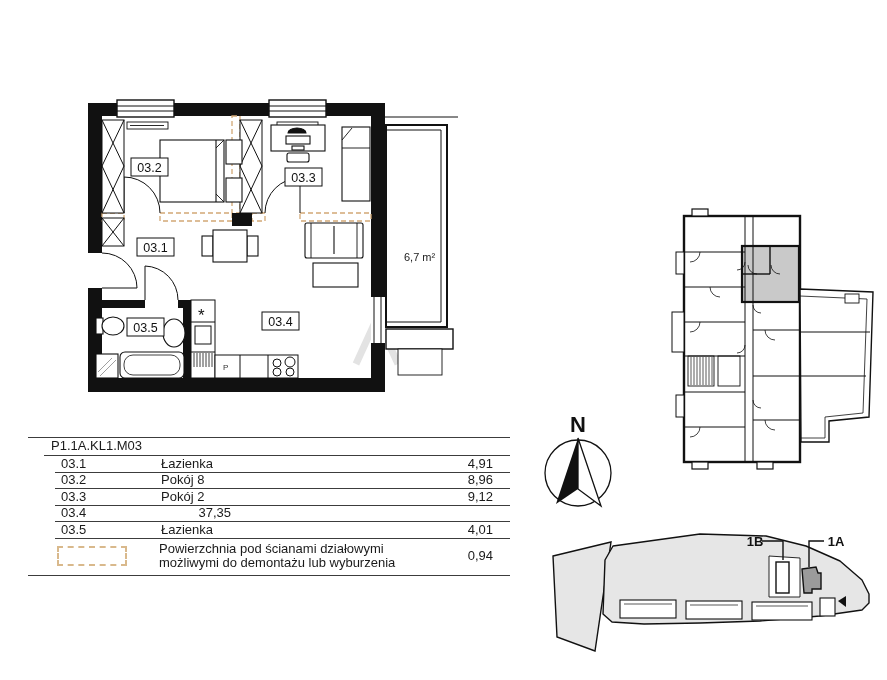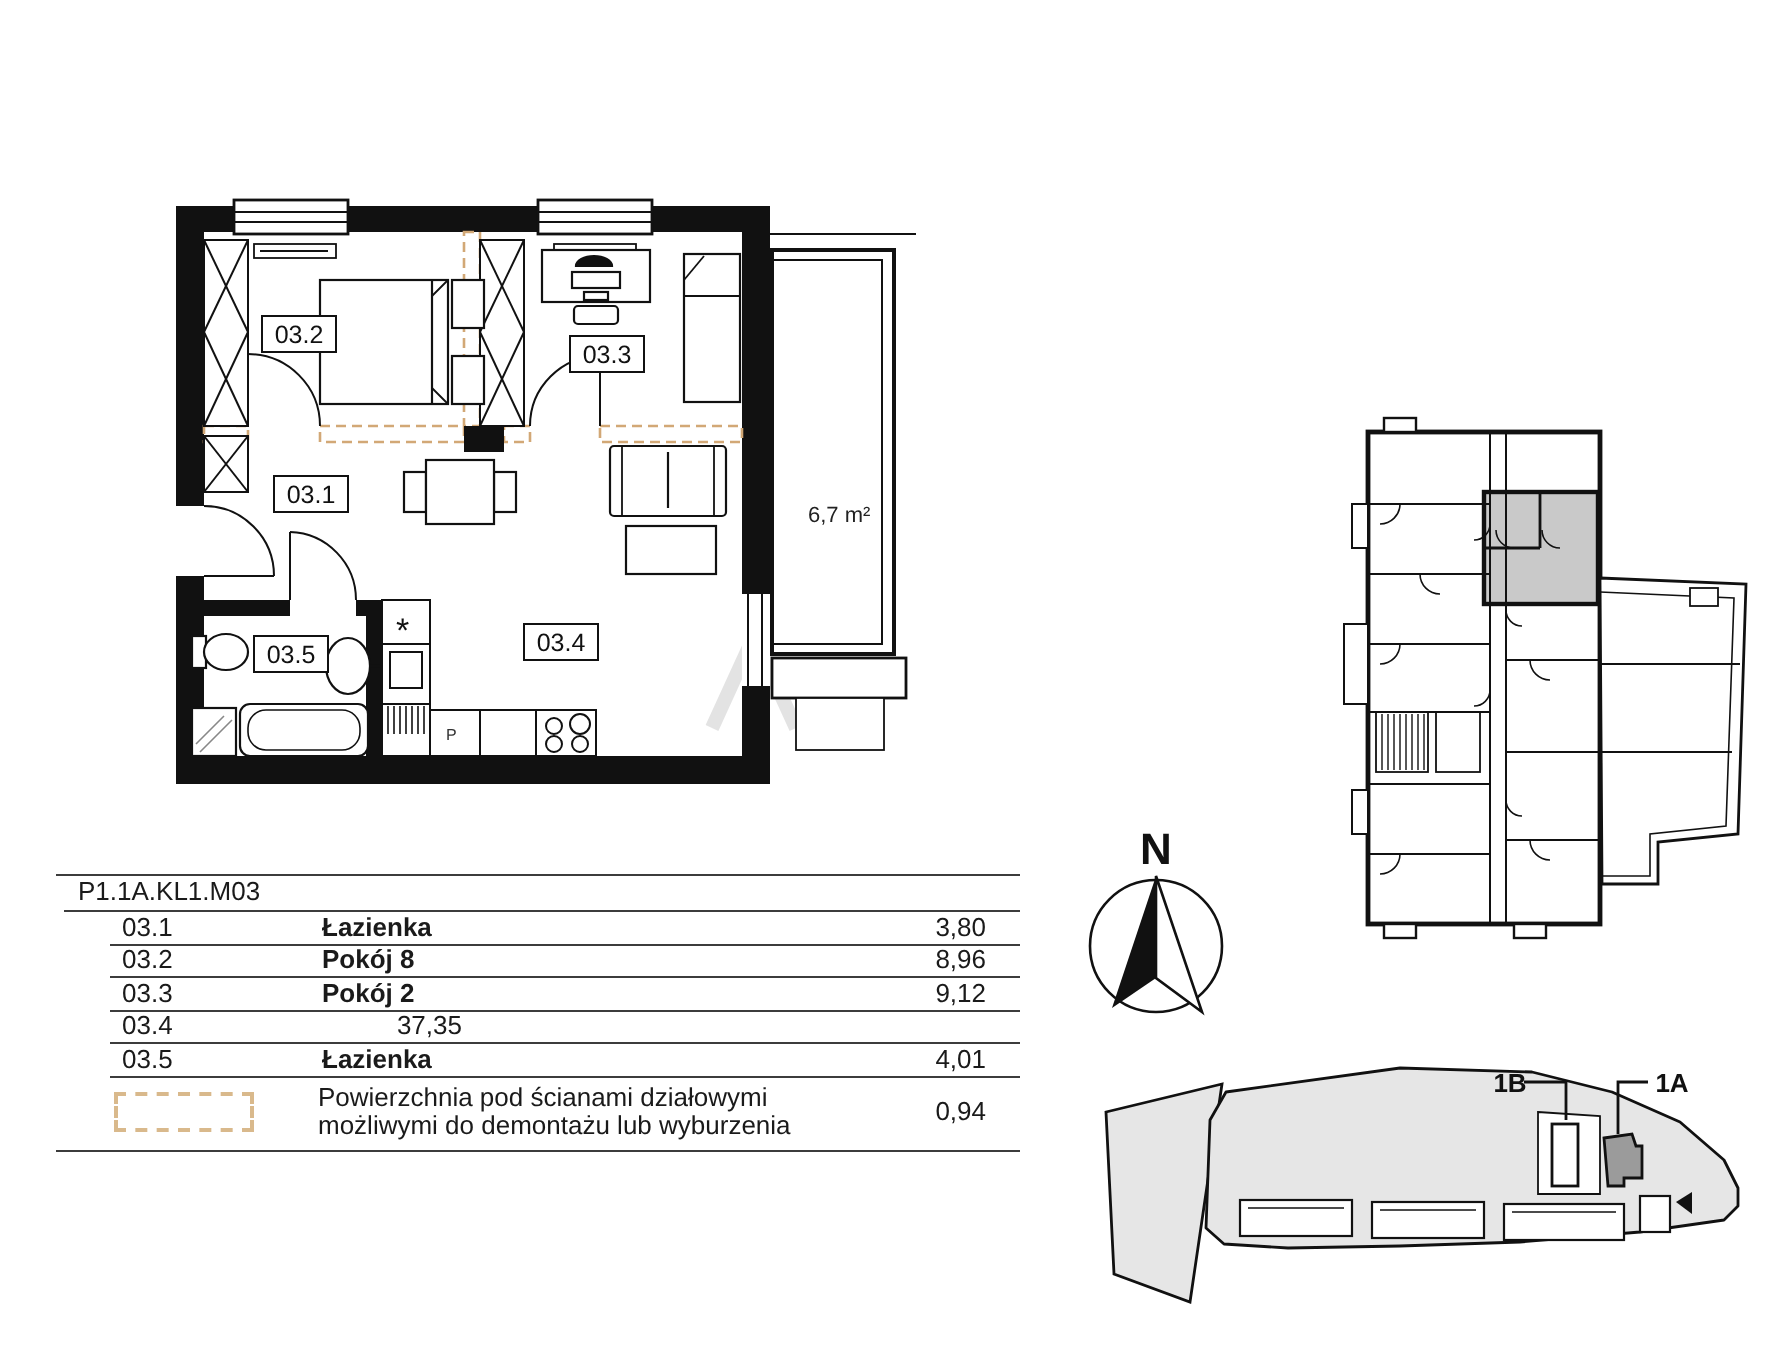--- a/index.html
+++ b/index.html
@@ -5,25 +5,25 @@
   html,body{margin:0;padding:0;background:#fff;}
   #page{position:relative;width:887px;height:680px;background:#ffffff;overflow:hidden;
         font-family:"Liberation Sans",sans-serif;color:#1a1a1a;}
   .abs{position:absolute;}
   svg text{font-family:"Liberation Sans",sans-serif;}
 
   
   #area-table{left:28px;top:437px;width:482px;font-size:13px;line-height:1.1;}
   .t-top{border-top:1.6px solid #3c3c3c;}
   .t-header{height:17px;display:flex;align-items:center;padding-left:7px;
-            border-bottom:1px solid #3c3c3c;margin-left:4px;}
+            border-bottom:1px solid #3c3c3c;margin-left:16px;}
   .t-row{display:flex;align-items:center;height:15.6px;border-bottom:1px solid #3c3c3c;
          margin-left:27px;}
   .c-no{width:100px;padding-left:6px;}
-  .c-name{flex:1;font-weight:bold;}
+  .c-name{flex:1;}
   .c-val{width:70px;text-align:right;padding-right:17px;}
   .t-note{display:flex;align-items:center;margin-left:27px;padding:3px 0 4px 0;justify-content:flex-end;}
   .swatch{width:66px;height:16px;border:2px dashed #d9b98c;margin:0 0 0 2px;flex:none;align-self:center;}
   .note-gap{width:32px;flex:none;}
   .note-text{width:270px;}
   .note-val{flex:1;text-align:right;padding-right:17px;}
   .t-line{border-top:1px solid #3c3c3c;}
   .t-total{height:19px;display:flex;align-items:center;justify-content:flex-end;
            padding-right:4px;border-bottom:1.6px solid #3c3c3c;}
 </style>
@@ -278,21 +278,21 @@
 
   <div id="area-table" class="abs">
     <div class="t-top"></div>
     <div class="t-header">
       <span>P1.1A.KL1.M03</span>
     </div>
 
     <div class="t-row">
       <span class="c-no">03.1</span>
       <span class="c-name">Łazienka</span>
-      <span class="c-val">3,80</span>
+      <span class="c-val">4,91</span>
     </div>
     <div class="t-row">
       <span class="c-no">03.2</span>
       <span class="c-name">Pokój 8</span>
       <span class="c-val">8,96</span>
     </div>
     <div class="t-row">
       <span class="c-no">03.3</span>
       <span class="c-name">Pokój 2</span>
       <span class="c-val">9,12</span>

